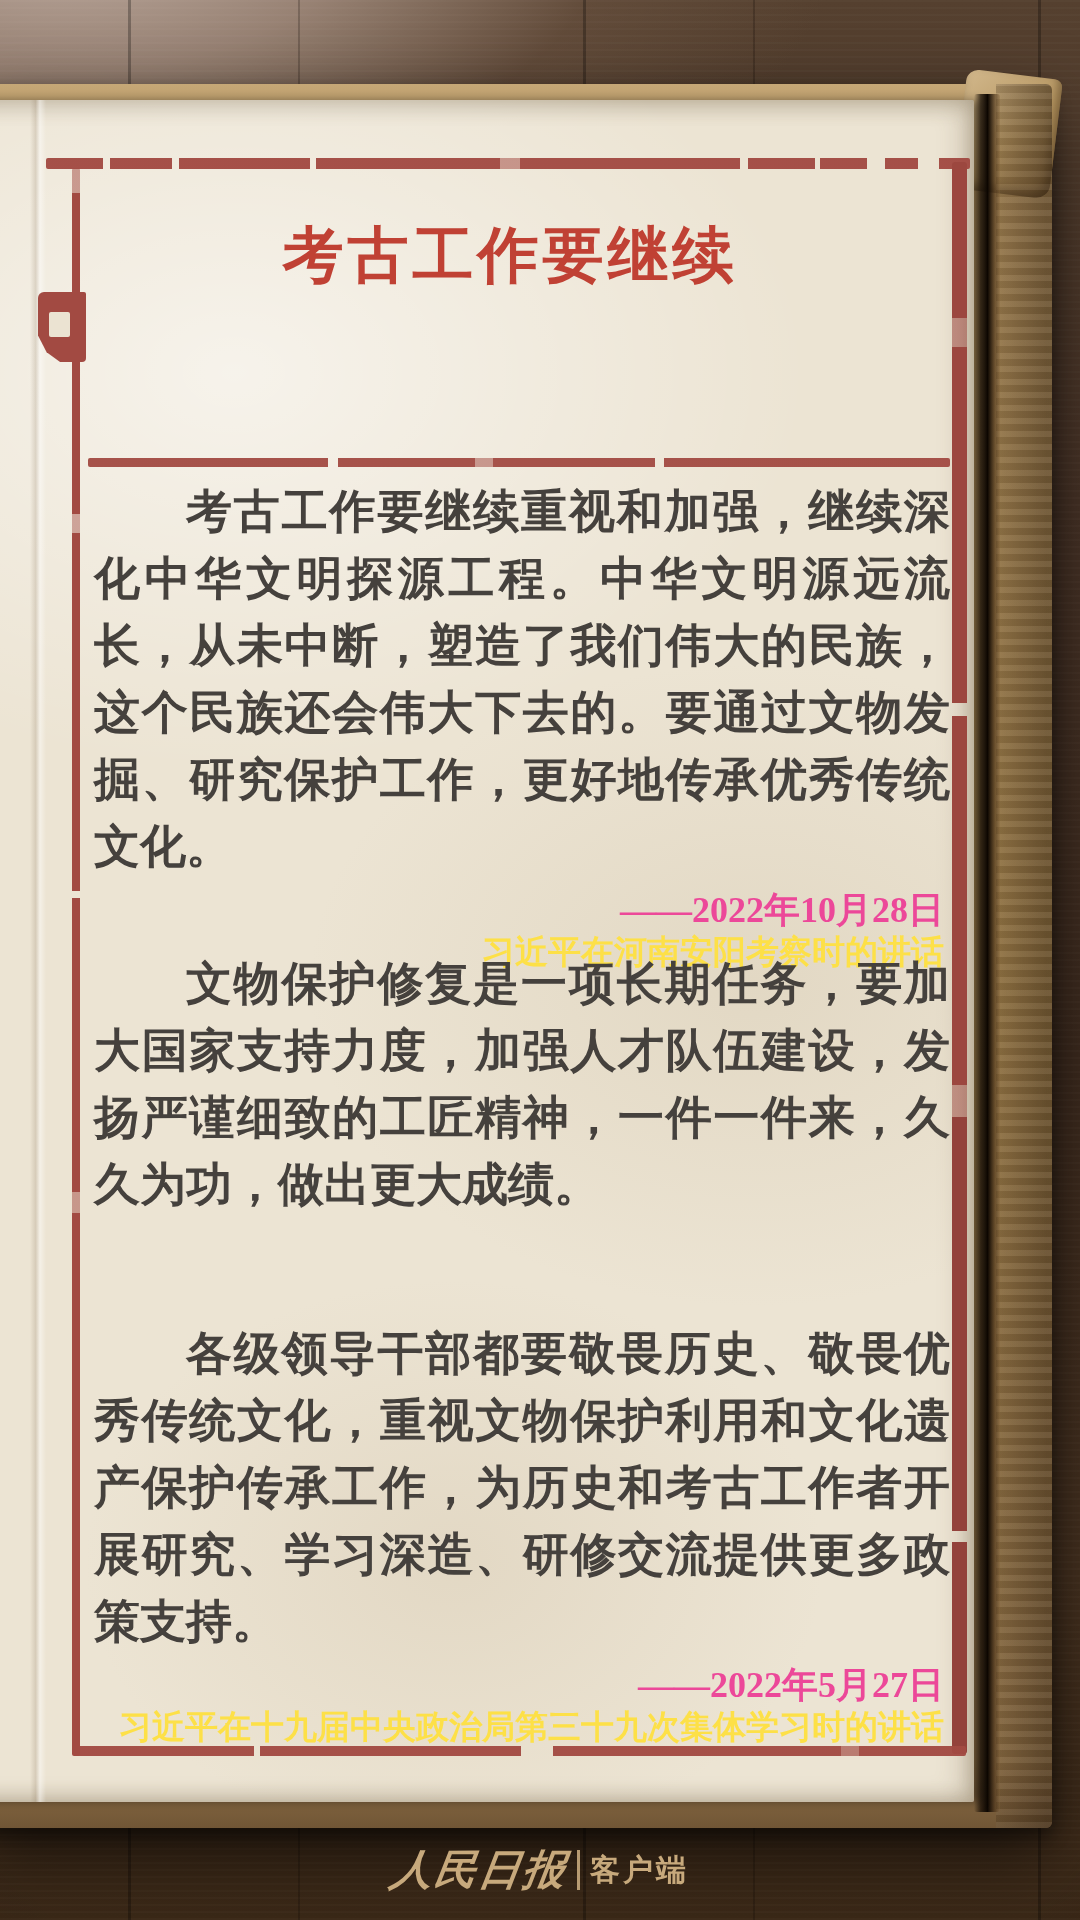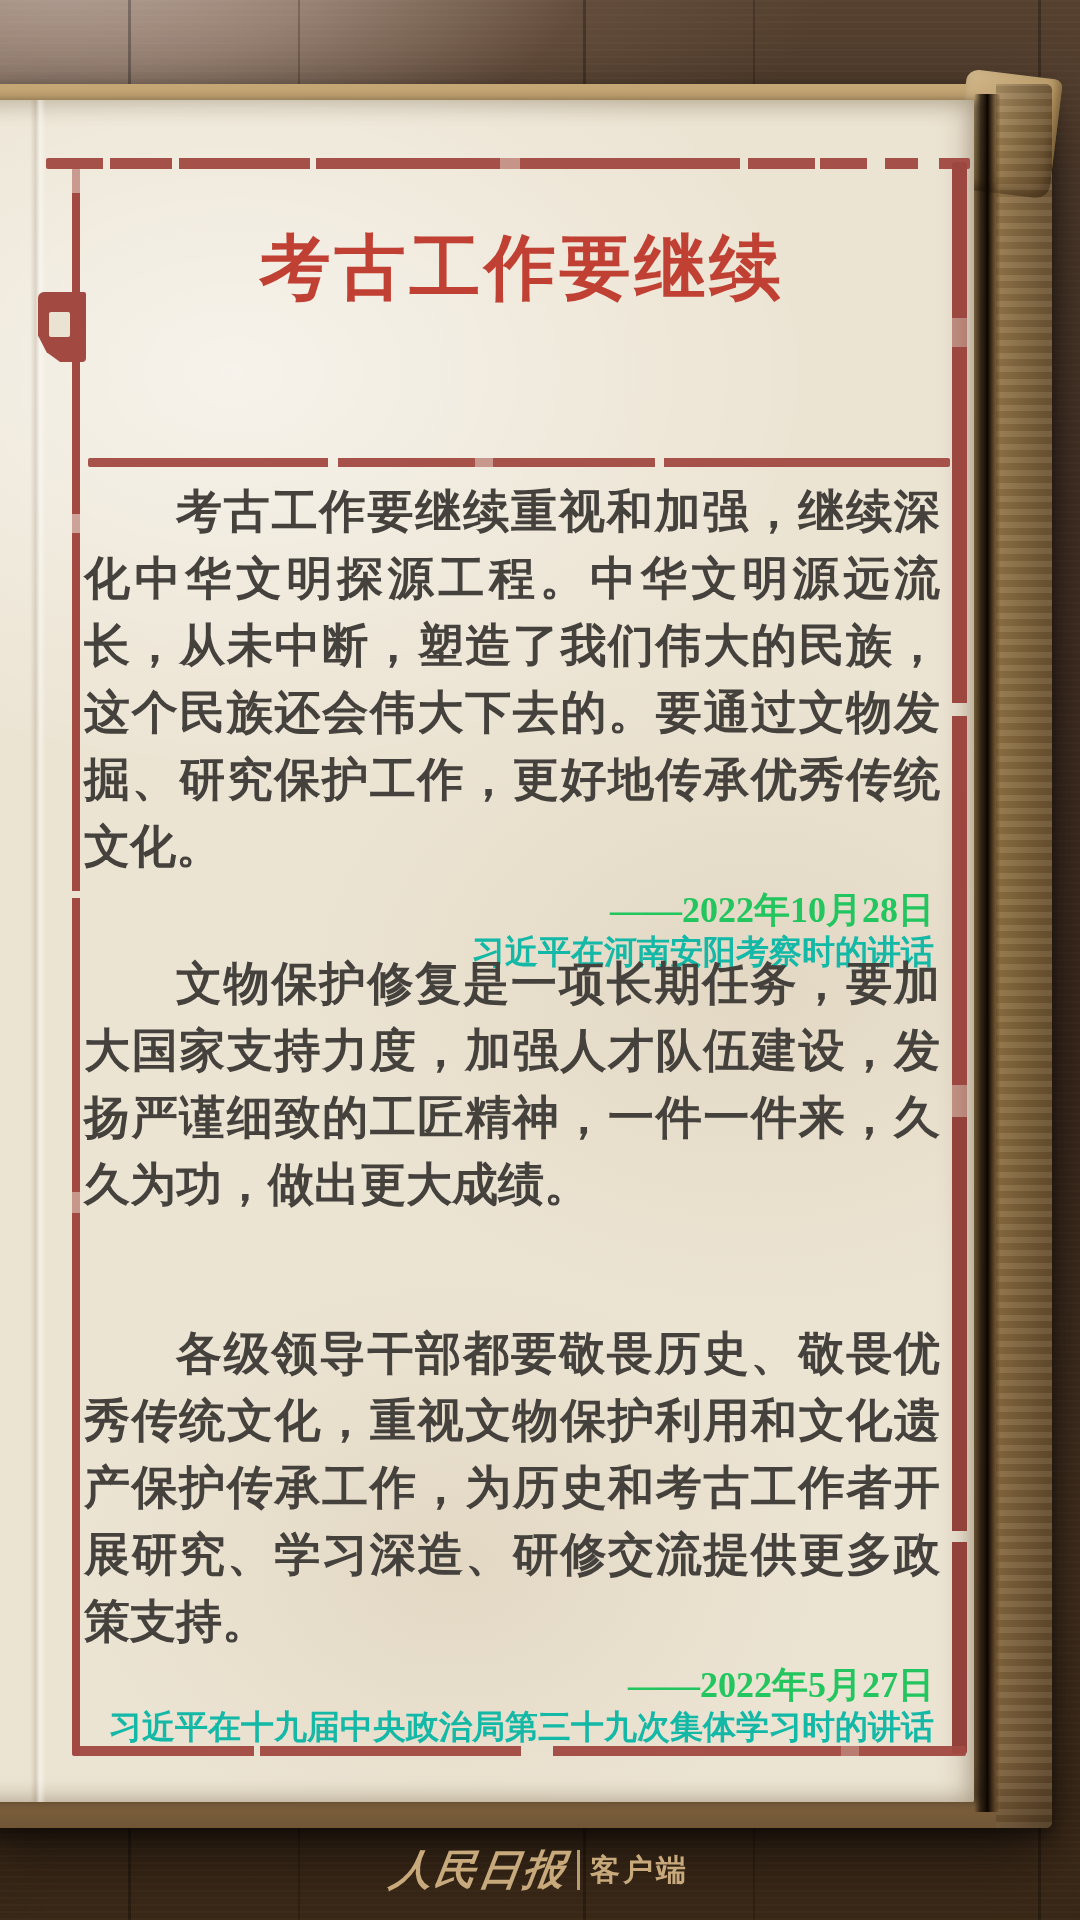--- a/index.html
+++ b/index.html
@@ -118,39 +118,39 @@
   .divider{
     position:absolute;left:88px;top:458px;width:862px;height:9px;border-radius:2px;opacity:.95;
     background:linear-gradient(90deg,
       var(--border-red) 0 27.8%, rgba(0,0,0,0) 27.8% 29%,
       var(--border-red) 29% 44.9%, rgba(162,74,66,.55) 44.9% 47%,
       var(--border-red) 47% 65.8%, rgba(0,0,0,0) 65.8% 66.8%,
       var(--border-red) 66.8% 100%);
   }
   
   .title{
-    position:absolute;left:60px;top:200px;width:900px;margin:12px;
+    position:absolute;left:60px;top:200px;width:900px;margin:0;
     text-align:center;color:var(--title-red);
-    font-size:71px;line-height:112px;font-weight:700;letter-spacing:4px;
-  }
-  .quote{position:absolute;left:84px;width:856px;color:var(--body-text);}
+    font-size:61px;line-height:112px;font-weight:700;letter-spacing:4px;
+  }
+  .quote{position:absolute;left:94px;width:856px;color:var(--body-text);}
   .q1{top:478px;}
   .q2{top:950px;}
   .q3{top:1320px;}
   .quote-text{
     margin:0;font-size:46px;line-height:67px;font-weight:700;
     text-align:justify;text-align-last:left;text-indent:92px;
   }
   .quote-date{
     margin-top:10px;text-align:right;font-size:36px;line-height:40px;font-weight:700;
-    color:#22c55e;padding-right:6px;
+    color:#ec4899;padding-right:6px;
   }
   .quote-source{
     margin-top:4px;text-align:right;font-size:33px;line-height:37px;font-weight:700;
-    color:#14b8a6;padding-right:6px;
+    color:#fde047;padding-right:6px;
   }
   
   .brand{
     position:absolute;left:0;right:0;top:1840px;height:60px;
     display:flex;align-items:center;justify-content:center;gap:10px;
     color:var(--gold);
   }
   .brand-script{
     font-size:42px;font-weight:700;font-style:italic;letter-spacing:2px;
     transform:skewX(-8deg);

